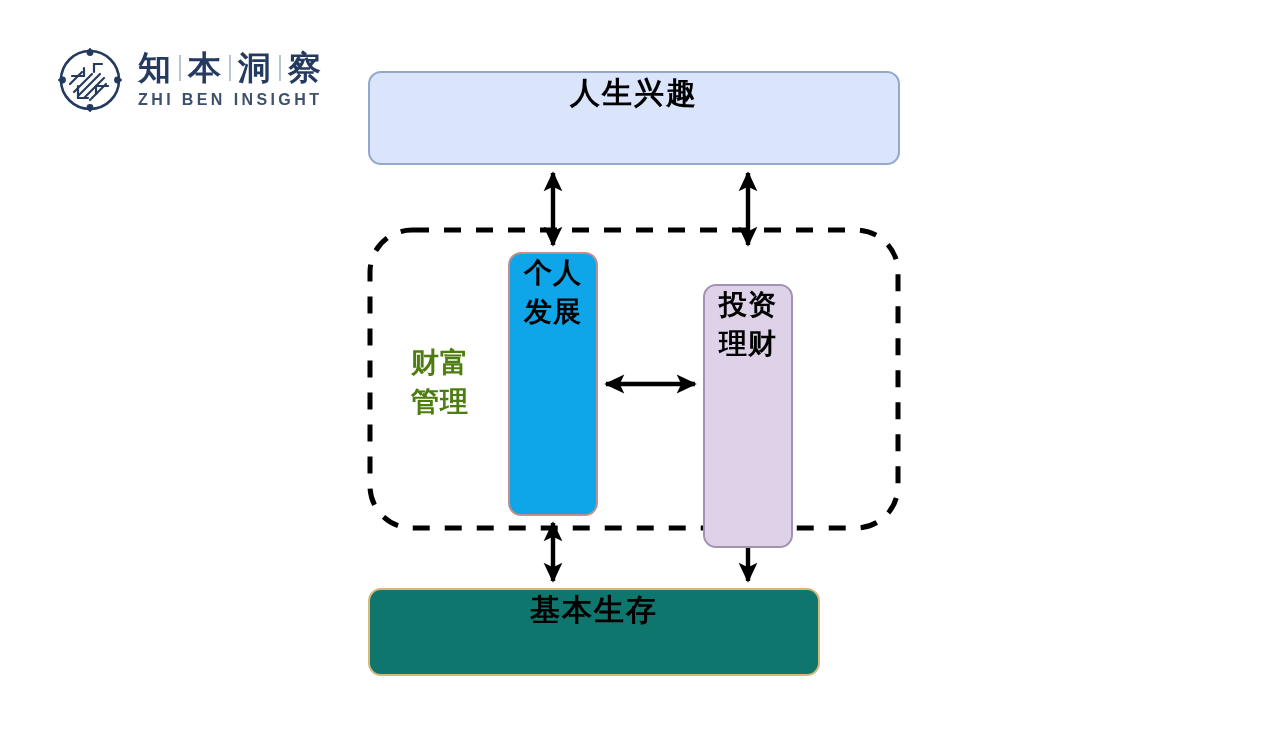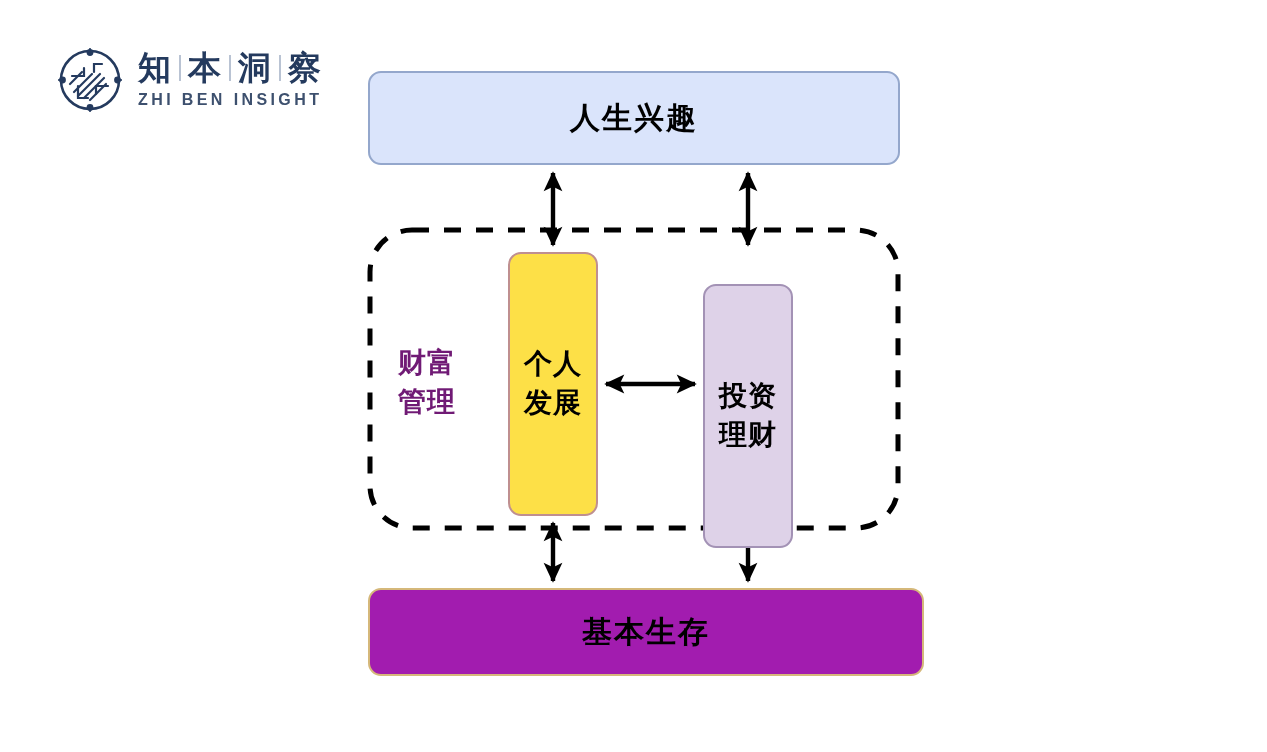--- a/index.html
+++ b/index.html
@@ -71,21 +71,21 @@
     position: absolute;
     left: 0;
     top: 0;
     overflow: visible;
   }
 
   .node {
     position: absolute;
     box-sizing: border-box;
     display: flex;
-    align-items: center;
+    align-items: flex-start;
     justify-content: center;
     text-align: center;
     color: #000000;
     font-weight: 700;
     border-radius: 13px;
     border-style: solid;
     border-width: 2px;
     font-family: "Liberation Sans", "DejaVu Sans", sans-serif;
   }
 
@@ -95,33 +95,33 @@
     width: 532px;
     height: 94px;
     background: #dae4fb;
     border-color: #94a7cc;
     font-size: 30px;
     letter-spacing: 2px;
   }
   #node-survival {
     left: 368px;
     top: 588px;
-    width: 556px;
+    width: 452px;
     height: 88px;
-    background: #a21caf;
+    background: #0f766e;
     border-color: #d5b87a;
     font-size: 30px;
     letter-spacing: 2px;
   }
   #node-personal {
     left: 508px;
     top: 252px;
     width: 90px;
     height: 264px;
-    background: #fde047;
+    background: #0ea5e9;
     border-color: #bf8f90;
     font-size: 28px;
     line-height: 1.38;
     letter-spacing: 1px;
   }
   #node-invest {
     left: 703px;
     top: 252px;
     width: 90px;
     height: 264px;
@@ -131,25 +131,26 @@
     line-height: 1.38;
     letter-spacing: 1px;
     margin-top: 32px;
   }
 
   #group-label {
     position: absolute;
     left: 398px;
     top: 344px;
     width: 84px;
-    color: #701a75;
+    color: #4d7c0f;
     font-size: 28px;
     font-weight: 700;
     line-height: 1.38;
     letter-spacing: 1px;
+    text-align: center;
     font-family: "Liberation Sans", "DejaVu Sans", sans-serif;
   }
 </style>
 </head>
 <body>
 
 <div id="brand">
   <div id="brand-mark">
     <svg width="68" height="68" viewBox="0 0 68 68" aria-hidden="true">
       <circle cx="34" cy="34" r="29" fill="none" stroke="#243a5e" stroke-width="2.6"></circle>

